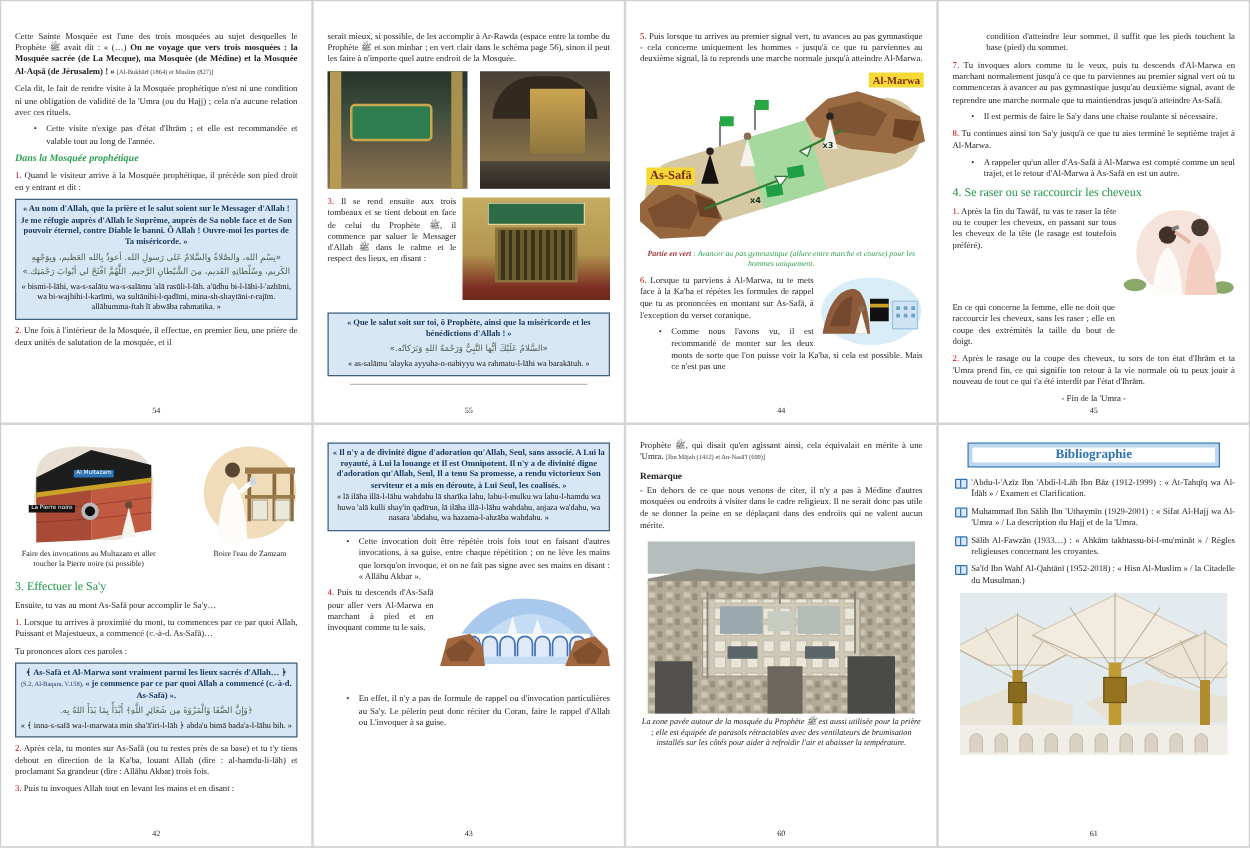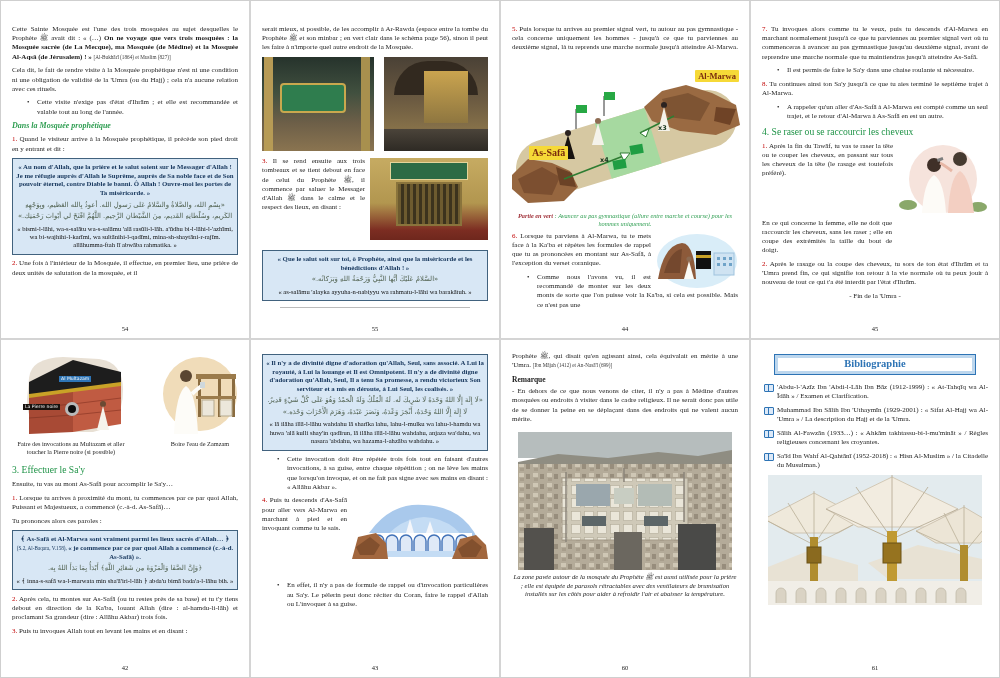--- a/index.html
+++ b/index.html
@@ -46,27 +46,27 @@
   .ph3{width:118px;height:82px;background:linear-gradient(180deg,#c6ab62 0%,#b2964f 55%,#7c2d22 88%,#6e271d 100%);}
   .ph3 .panel{position:absolute;left:20px;top:4px;right:20px;height:16px;background:#2c6b45;border:1px solid #e4d49a;}
   .ph3 .gate{position:absolute;left:26px;top:24px;right:26px;height:40px;background:repeating-linear-gradient(90deg,#6d5b2f 0 3px,#3c331d 3px 6px);border:2px solid #8a743c;}
   
   .bib-box{border:1px solid #2e74b5;box-shadow:inset 0 0 0 3px #bdd7ee;background:#fff;text-align:center;padding:4px 2px;margin:2px 12px 8px;}
   .bib-title{color:#2e74b5;font-weight:700;font-size:10.5px;}
   .bib-item{position:relative;padding-left:15px;margin:0 0 4.5px;}
   .book-icon{position:absolute;left:2px;top:1px;width:8px;height:6px;background:#dce9f8;border:1px solid #2e74b5;border-radius:1px;}
   .book-icon::after{content:"";position:absolute;left:3px;top:0;bottom:0;width:1px;background:#2e74b5;}
   
-  .diagram{position:relative;width:229px;height:141px;margin:16px auto 2px;}
+  .diagram{position:relative;width:229px;height:141px;margin:4px auto 2px;}
   .lbl{position:absolute;background:#f6d937;color:#7b2c0e;font-weight:700;padding:0 3px;border-radius:1px;}
   .lbl-marwa{top:1px;right:2px;font-size:8.5px;line-height:12px;}
-  .lbl-safa{left:17px;top:77px;font-size:10px;line-height:14px;}
+  .lbl-safa{left:5px;top:77px;font-size:10px;line-height:14px;}
   .xlbl{position:absolute;font-weight:700;font-size:6.5px;color:#15341c;font-family:"DejaVu Sans",sans-serif;}
   .x3{left:146px;top:55px;}
-  .x4{left:88px;top:87px;}
+  .x4{left:88px;top:99px;}
   
   .fig-multazam{position:relative;width:112px;height:86px;}
   .tag{position:absolute;color:#fff;font-size:4.6px;line-height:6.4px;padding:0 2px;font-family:"DejaVu Sans",sans-serif;}
   .tag-blue{background:#2e75b6;}
   .tag-dark{background:#17120f;}
   .hr-thin{border:none;border-top:1px solid #bbb;margin:6px 18px;}
 </style>
 </head>
 <body>
 
@@ -112,21 +112,21 @@
     <div class="bluebox" style="margin-top:8px;">
       <div class="fr">« Que le salut soit sur toi, ô Prophète, ainsi que la miséricorde et les bénédictions d'Allah ! »</div>
       <div class="ar">«السَّلامُ عَلَيْكَ أيُّها النَّبِيُّ وَرَحْمَةُ اللهِ وَبَرَكاتُه.»</div>
       <div class="tr">« as-salāmu 'alayka ayyuha-n-nabiyyu wa rahmatu-l-lāhi wa barakātuh. »</div>
     </div>
     <hr class="hr-thin">
     <div class="pagenum">55</div>
   </div>
 
   <div class="page">
-    <div class="p"><span class="n">5.</span> <span>Puis lorsque tu arrives au premier signal vert, tu autour au pas gymnastique - cela concerne uniquement les hommes - jusqu'à ce que tu parviennes au deuxième signal, là tu reprends une marche normale jusqu'à atteindre Al-Marwa.</span></div>
+    <div class="p"><span class="n">5.</span> <span>Puis lorsque tu arrives au premier signal vert, tu avances au pas gymnastique - cela concerne uniquement les hommes - jusqu'à ce que tu parviennes au deuxième signal, là tu reprends une marche normale jusqu'à atteindre Al-Marwa.</span></div>
     <div class="diagram">
       <svg class="diag-svg" width="229" height="141" viewBox="0 0 229 141">
         <g transform="rotate(-17 114 74)">
           <rect x="0" y="46" width="228" height="58" rx="29" fill="#d6c8a2"></rect>
           <rect x="90" y="46" width="52" height="58" fill="#a6d9a0"></rect>
         </g>
 
         <polygon points="0,106 16,90 40,94 58,102 66,118 52,132 16,134 0,120" fill="#96663f"></polygon>
         <polygon points="6,110 30,98 48,108 40,126 12,124" fill="#7c4f30"></polygon>
         <polygon points="44,98 60,104 64,118 48,116" fill="#6b4226"></polygon>
@@ -177,20 +177,21 @@
           <rect x="67" y="30" width="3" height="3" fill="#6fa3c8"></rect>
           <rect x="73" y="30" width="3" height="3" fill="#6fa3c8"></rect>
       </svg>
       <span class="n">6.</span> <span>Lorsque tu parviens à Al-Marwa, tu te mets face à la Ka'ba et répètes les formules de rappel que tu as prononcées en montant sur As-Safā, à l'exception du verset coranique.</span>
     </div>
     <div class="bul">Comme nous l'avons vu, il est recommandé de monter sur les deux monts de sorte que l'on puisse voir la Ka'ba, si cela est possible. Mais ce n'est pas une</div>
     <div class="pagenum">44</div>
   </div>
 
   <div class="page">
+    <div class="p indent">condition d'atteindre leur sommet, il suffit que les pieds touchent la base (pied) du sommet.</div>
     <div class="p"><span class="n">7.</span> <span>Tu invoques alors comme tu le veux,  puis tu descends d'Al-Marwa en marchant normalement jusqu'à ce que tu parviennes au premier signal vert où tu commenceras à avancer au pas gymnastique jusqu'au deuxième signal, avant de reprendre une marche normale que tu maintiendras jusqu'à atteindre As-Safā.</span></div>
     <div class="bul">Il est permis de faire le Sa'y dans une chaise roulante si nécessaire.</div>
     <div class="p"><span class="n">8.</span> <span>Tu continues ainsi ton Sa'y jusqu'à ce que tu aies terminé le septième trajet à Al-Marwa.</span></div>
     <div class="bul">A rappeler qu'un aller d'As-Safā à Al-Marwa est compté comme un seul trajet, et le retour d'Al-Marwa à As-Safā en est un autre.</div>
     <div class="h-green">4. Se raser ou se raccourcir les cheveux</div>
     <div class="p">
       <svg class="fl-r" width="90" height="72" viewBox="0 0 90 72">
         <circle cx="45" cy="36" r="34" fill="#f6e3dc"></circle>
         <ellipse cx="10" cy="62" rx="9" ry="5" fill="#8aa86a"></ellipse>
         <ellipse cx="80" cy="64" rx="9" ry="5" fill="#8aa86a"></ellipse>
@@ -262,21 +263,20 @@
       <div class="tr">« ﴾ inna-s-safā wa-l-marwata min sha'ā'iri-l-lāh ﴿ abda'u bimā bada'a-l-lāhu bih. »</div>
     </div>
     <div class="p"><span class="n">2.</span> <span>Après cela, tu montes sur As-Safā (ou tu restes près de sa base) et tu t'y tiens debout en direction de la Ka'ba, louant Allah (dire : al-hamdu-li-lāh) et proclamant Sa grandeur (dire : Allāhu Akbar) trois fois.</span></div>
     <div class="p"><span class="n">3.</span> <span>Puis tu invoques Allah tout en levant les mains et en disant :</span></div>
     <div class="pagenum">42</div>
   </div>
 
   <div class="page pt-sm">
     <div class="bluebox">
       <div class="fr">« Il n'y a de divinité digne d'adoration qu'Allah, Seul, sans associé. A Lui la royauté, à Lui la louange et Il est Omnipotent. Il n'y a de divinité digne d'adoration qu'Allah, Seul, Il a tenu Sa promesse, a rendu victorieux Son serviteur et a mis en déroute, à Lui Seul, les coalisés. »</div>
-      <div class="ar">«لَا إِلَهَ إِلَّا اللهُ وَحْدَهُ لَا شَرِيكَ لَه. لَهُ الْمُلْكُ وَلَهُ الْحَمْدُ وَهُوَ عَلَى كُلِّ شَيْءٍ قَدِيرٌ. لَا إِلَهَ إِلَّا اللهُ وَحْدَهُ، أَنْجَزَ وَعْدَهُ، وَنَصَرَ عَبْدَهُ، وَهَزَمَ الْأَحْزَابَ وَحْدَه.»</div>
       <div class="tr">« lā ilāha illā-l-lāhu wahdahu lā sharīka lahu, lahu-l-mulku wa lahu-l-hamdu wa huwa 'alā kulli shay'in qadīrun, lā ilāha illā-l-lāhu wahdahu, anjaza wa'dahu, wa nasara 'abdahu, wa hazama-l-ahzāba wahdahu. »</div>
     </div>
     <div class="bul">Cette invocation doit être répétée trois fois tout en faisant d'autres invocations, à sa guise, entre chaque répétition ; on ne lève les mains que lorsqu'on invoque, et on ne fait pas signe avec ses mains en disant : « Allāhu Akbar ».</div>
     <div class="p">
       <svg class="fl-r" width="136" height="62" viewBox="0 0 136 62">
         <path d="M4,60 Q28,4 72,8 Q120,10 132,60 Z" fill="#a9c9ec"></path>
         <path d="M20,60 Q40,22 72,20 Q108,22 122,60 Z" fill="#c4dcf4"></path>
         <rect x="16" y="36" width="104" height="18" fill="#ffffff"></rect>
         <path d="M20,54 v-10 a6,6 0 0 1 12,0 v10 M34,54 v-10 a6,6 0 0 1 12,0 v10 M48,54 v-10 a6,6 0 0 1 12,0 v10 M62,54 v-10 a6,6 0 0 1 12,0 v10 M76,54 v-10 a6,6 0 0 1 12,0 v10 M90,54 v-10 a6,6 0 0 1 12,0 v10 M104,54 v-10 a6,6 0 0 1 12,0 v10" fill="#dfe9f7" stroke="#4272b8" stroke-width="1.4"></path>
         <polygon points="0,62 6,40 24,36 34,46 36,62" fill="#a2673e"></polygon>

